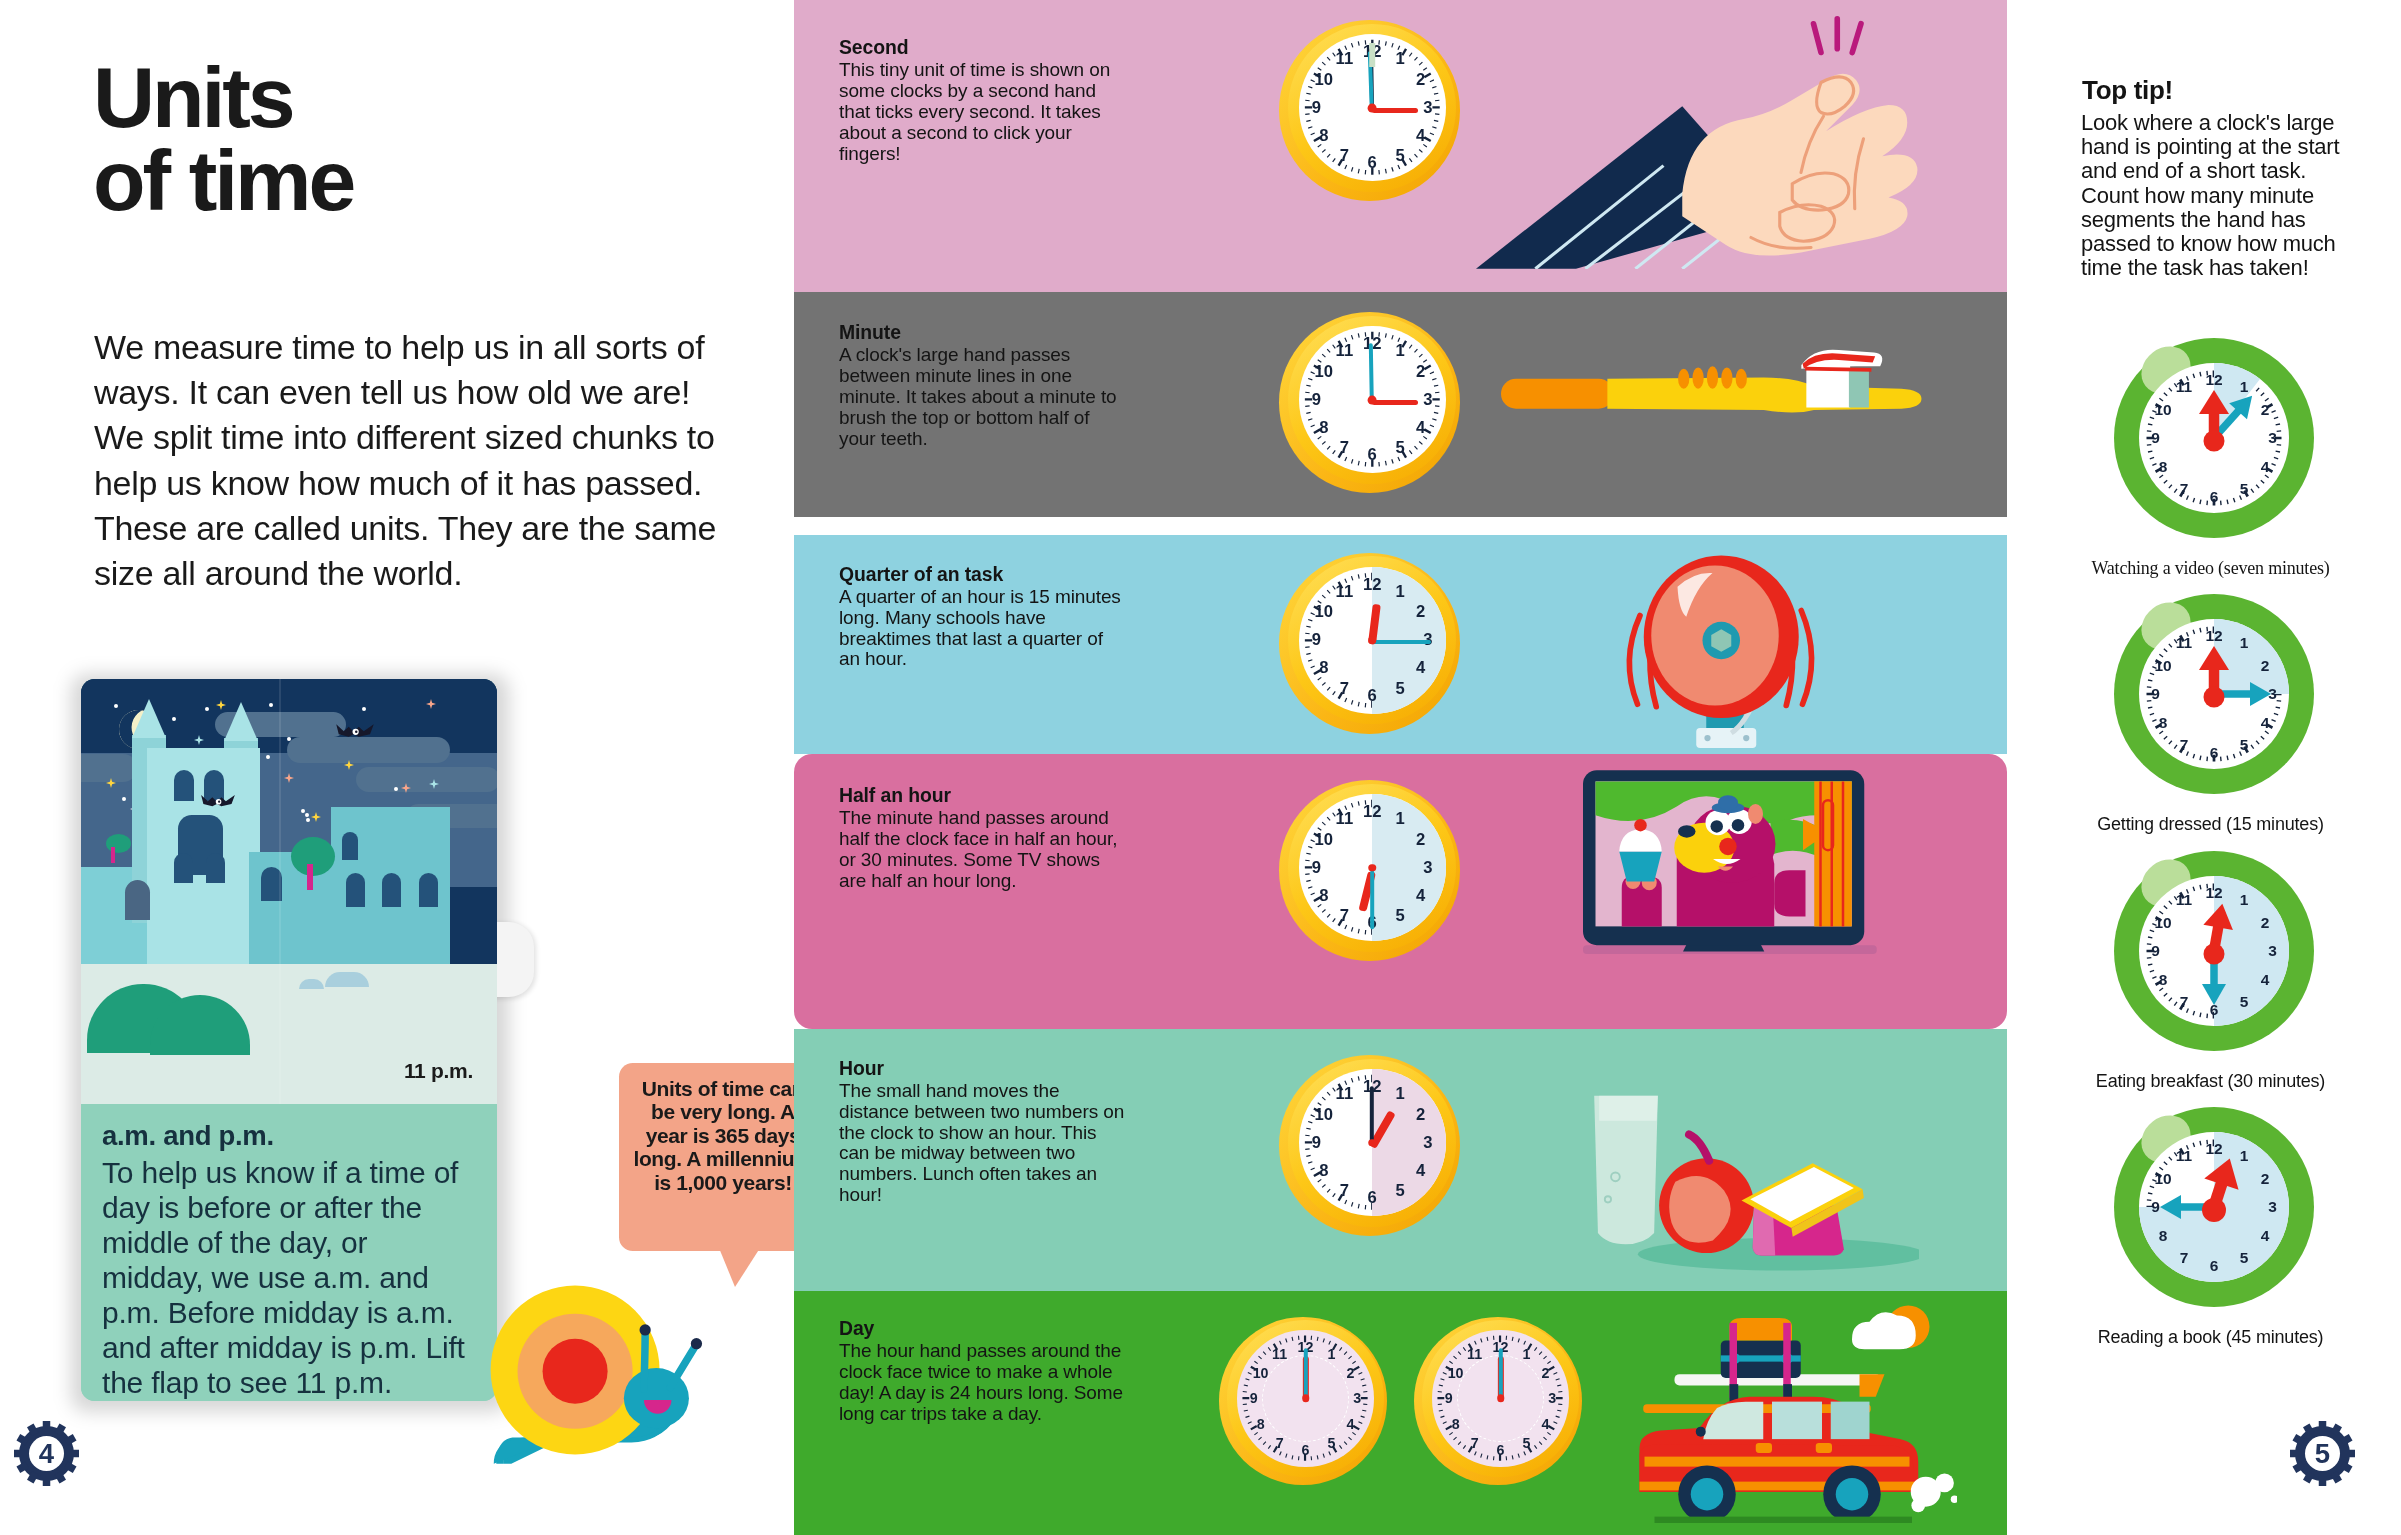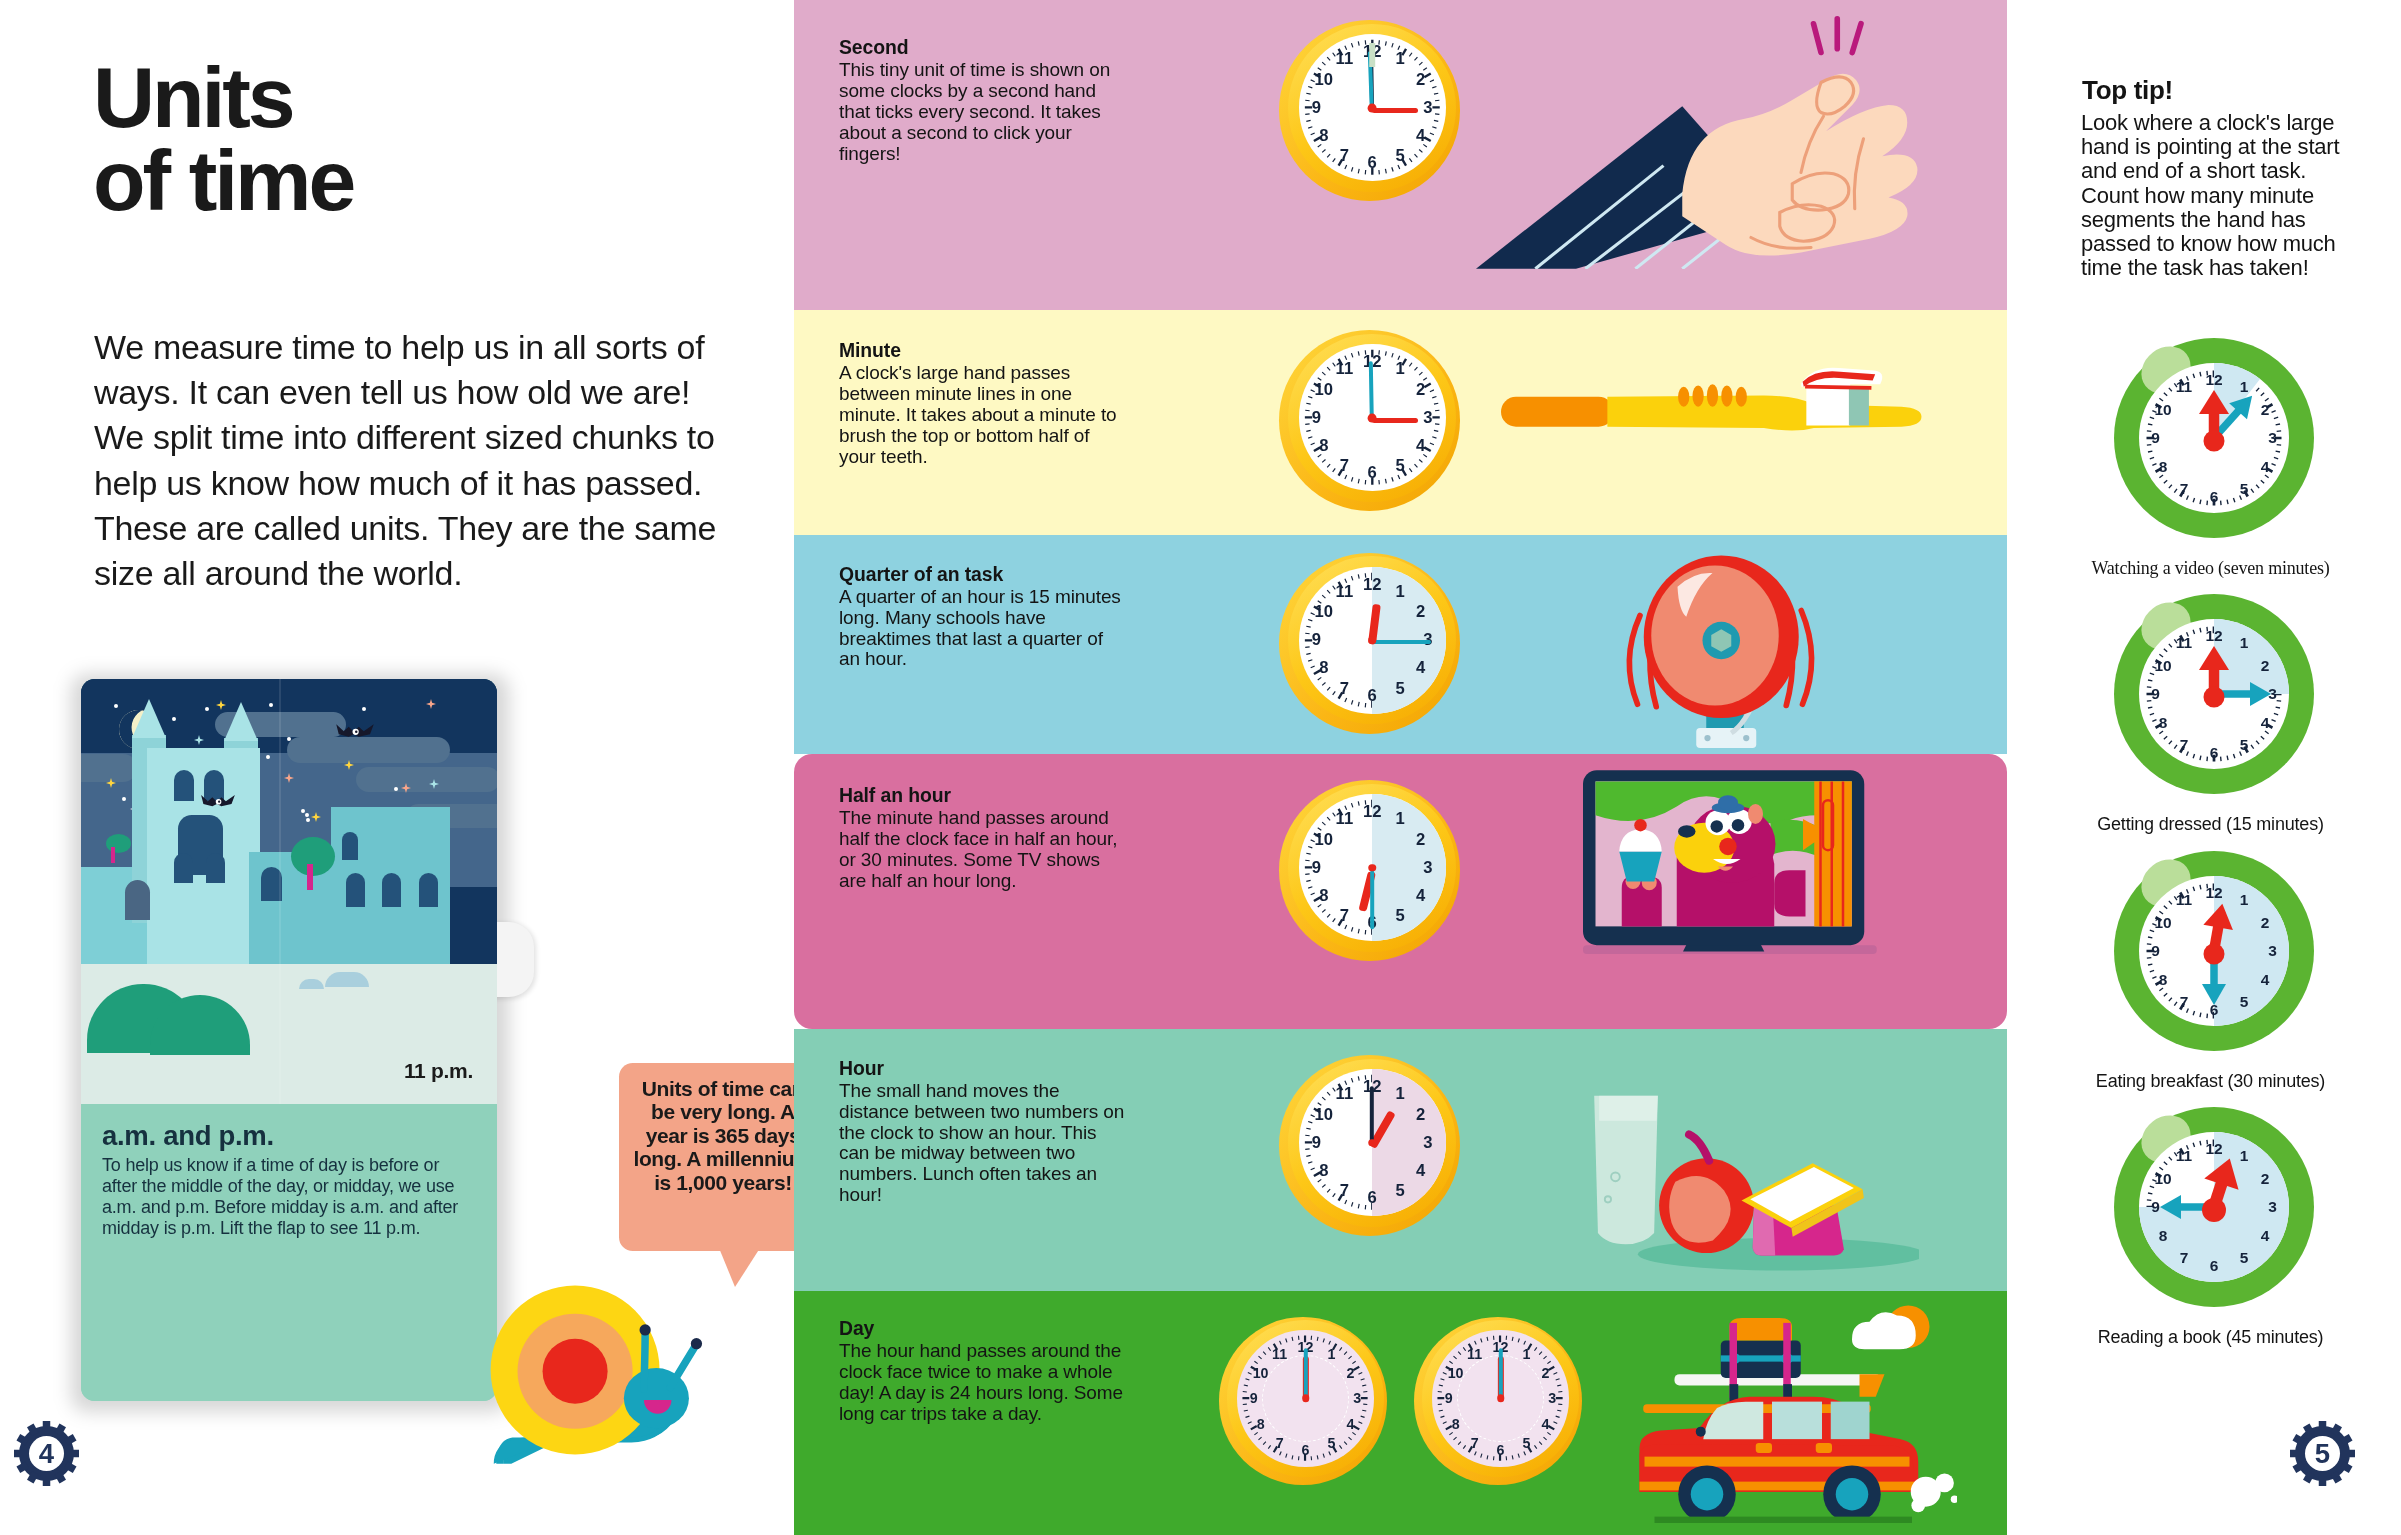--- a/index.html
+++ b/index.html
@@ -62,21 +62,21 @@
   .time-label {
     position:absolute; right:24px; bottom:21px;
     font-size:21px; font-weight:700; color:#1b1b1b; letter-spacing:-0.3px;
   }
   .flap-tab {
     position:absolute; right:-27.5px; top:243px; width:44px; height:75px;
     background:#f4f4f4; border-radius:0 25px 25px 0; box-shadow: 1.9px 1.9px 5px rgba(0,0,0,.12);
   }
   .flap-text-area { position:absolute; left:0; top:425px; width:416px; height:297px; background:#8fd1bb; padding:16.3px 21px 0 21px; }
   .flap-head { font-size:27.5px; font-weight:700; color:#16313f; letter-spacing:-0.3px; margin-bottom:2.5px; }
-  .flap-body { font-size:18px; line-height:1.17; color:#16313f; letter-spacing:-0.2px; }
+  .flap-body { font-size:30px; line-height:1.17; color:#16313f; letter-spacing:-0.2px; }
 
   
   .bubble {
     position:absolute; left:619px; top:1063px; width:208px; height:188px;
     background:#f3a488; border-radius:13.8px;
     padding:13.8px 11.3px 0 11.3px; text-align:center;
   }
   .bubble-text { font-size:21px; font-weight:700; line-height:1.12; color:#1a1a1a; letter-spacing:-0.4px; }
   .bubble-tail {
     position:absolute; left:719px; top:1248px; width:0; height:0;
@@ -396,21 +396,21 @@
           <path d="M620 212 Q602 268 606 324"></path>
         </g>
         <g stroke="#b9197c" stroke-width="9" stroke-linecap="round">
           <line x1="540" y1="28" x2="552" y2="74"></line>
             <line x1="578" y1="20" x2="578" y2="68"></line>
             <line x1="616" y1="28" x2="602" y2="74"></line>
         </g>
       </svg>
     </div>
 
-    <div class="row" style="top:310px; height:225px; background:#fef9c3;">
+    <div class="row" style="top:292px; height:225px; background:#737373;">
       <div class="row-text" style="top:29px;">
         <div class="row-head">Minute</div>
         <div class="row-body">A clock's large hand passes between minute lines in one minute. It takes about a minute to brush the top or bottom half of your teeth.</div>
       </div>
       <div class="yclock" style="left:485px; top:20px; width:181px; height:181px; font-size:17.5px;">
         <div class="rimshadow"></div>
           <div class="rim"></div>
         <div class="face">
           <svg viewBox="0 0 100 100" style="position:absolute;inset:0;width:100%;height:100%;pointer-events:none;">
               <line x1="50" y1="4" x2="50" y2="9" stroke="#15233b" stroke-width="1.6"></line>

